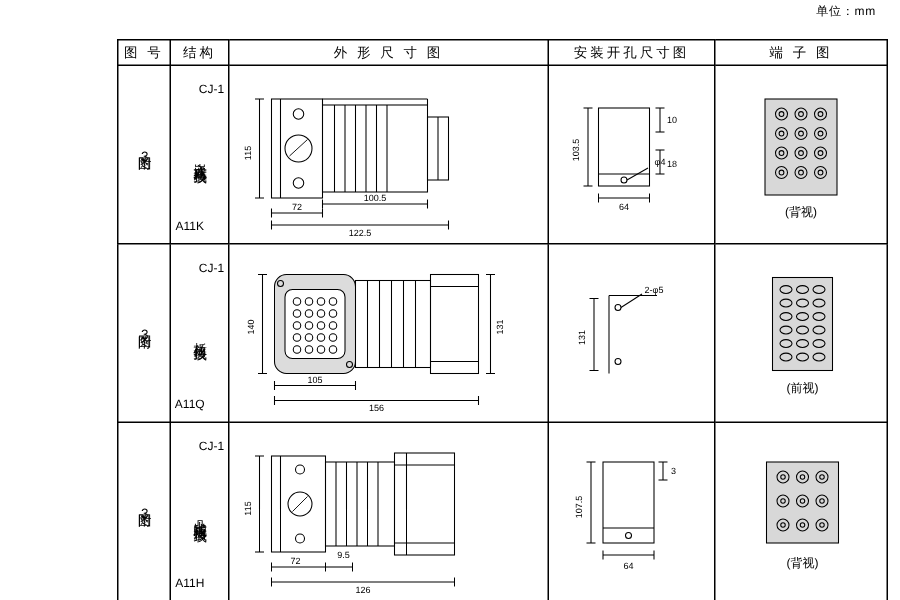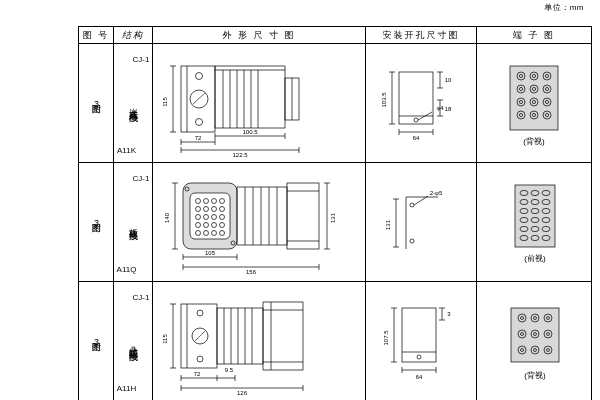--- a/index.html
+++ b/index.html
@@ -42,21 +42,21 @@
     vertical-align: middle;
     text-align: center;
   }
   thead th {
     height: 16px;
     font-size: 9px;
     font-weight: normal;
     letter-spacing: 2px;
   }
   .col-no { width: 34px; }
-  .col-struct { width: 38px; font-style: italic; }
+  .col-struct { width: 38px; }
   .col-dim { width: 212px; }
   .col-mount { width: 110px; }
   .col-term { width: 114px; }
 
   tbody tr { height: 118px; }
 
   .cell-no {
     font-size: 9px;
     line-height: 13px;
   }

